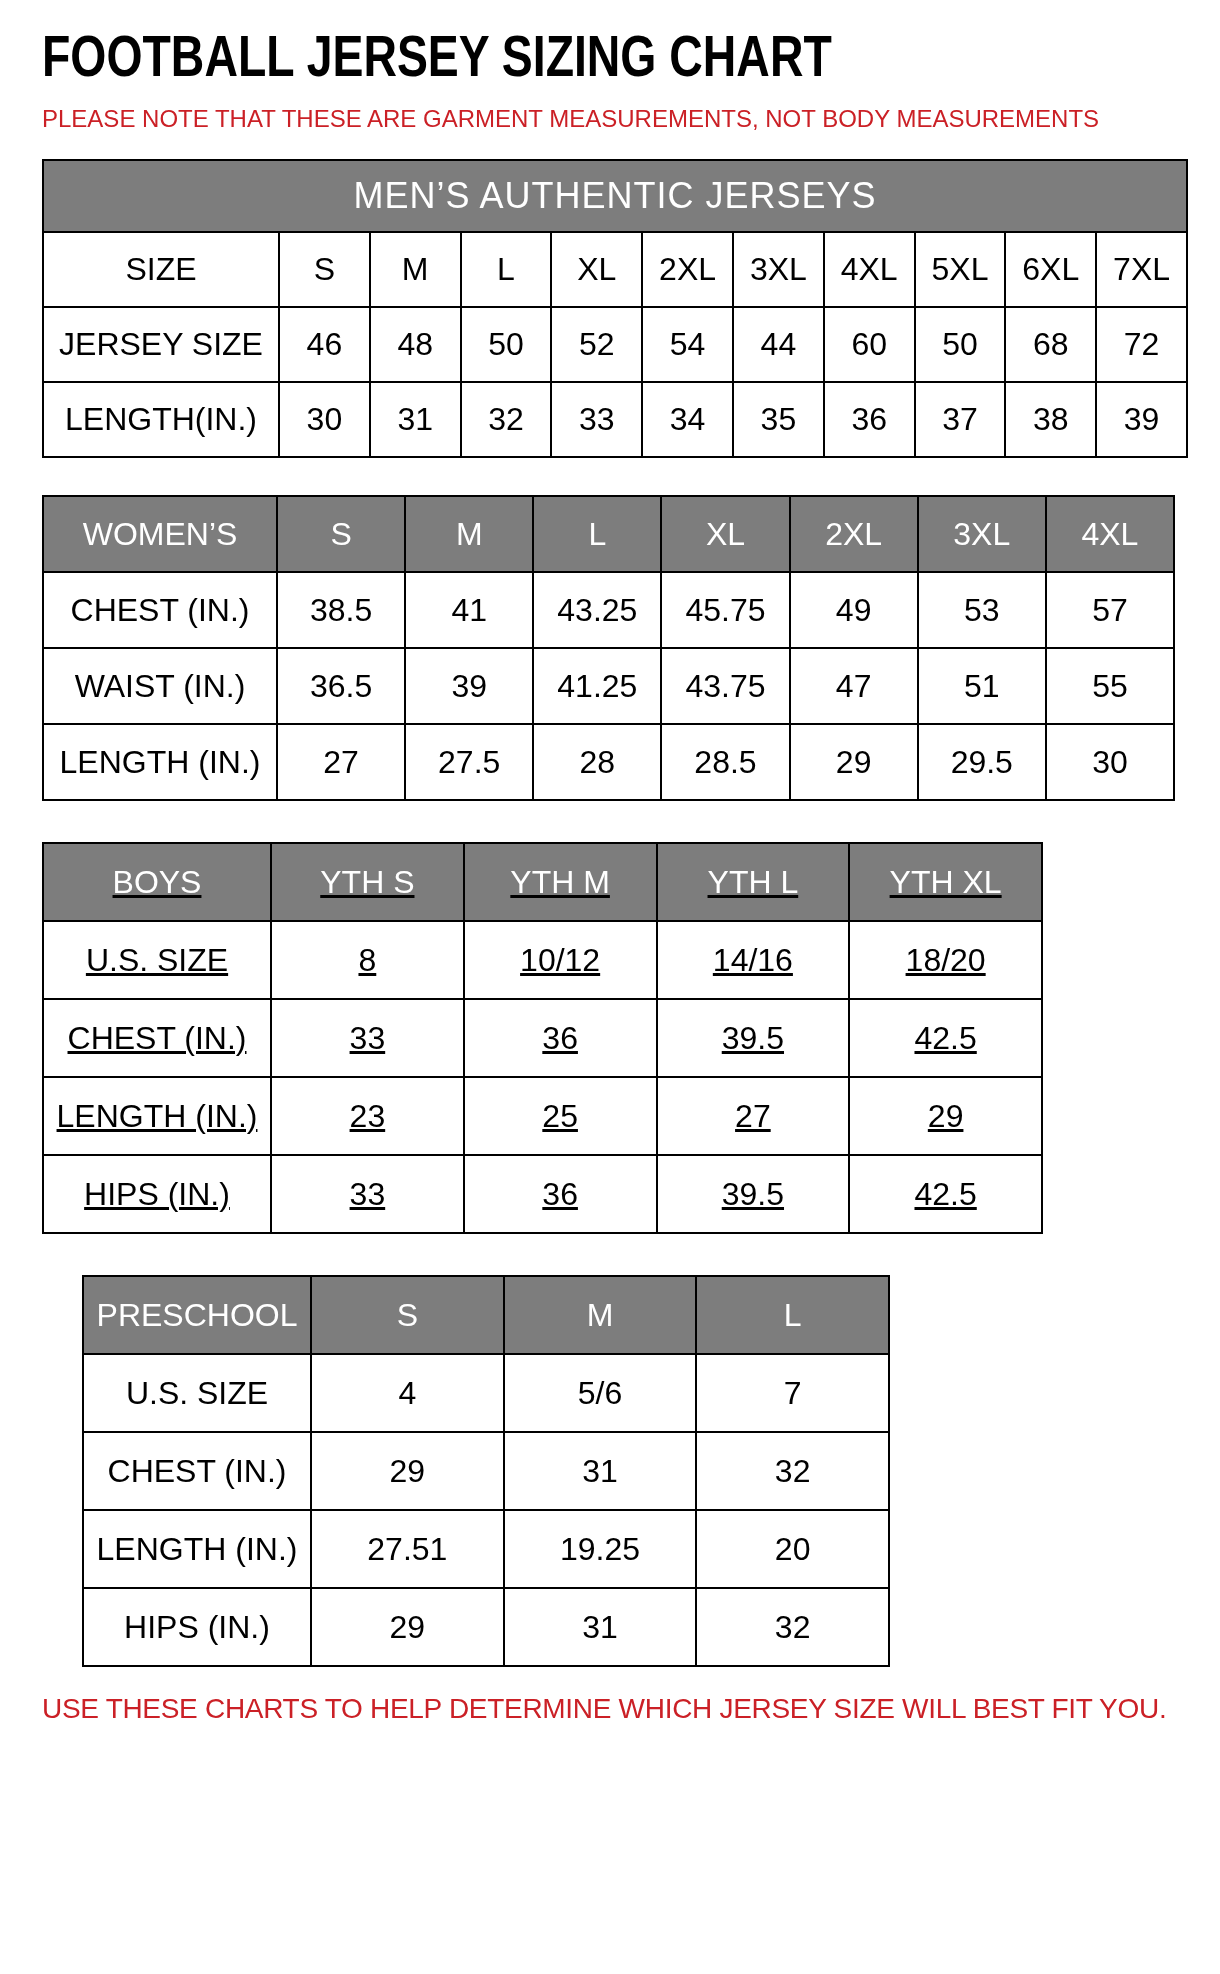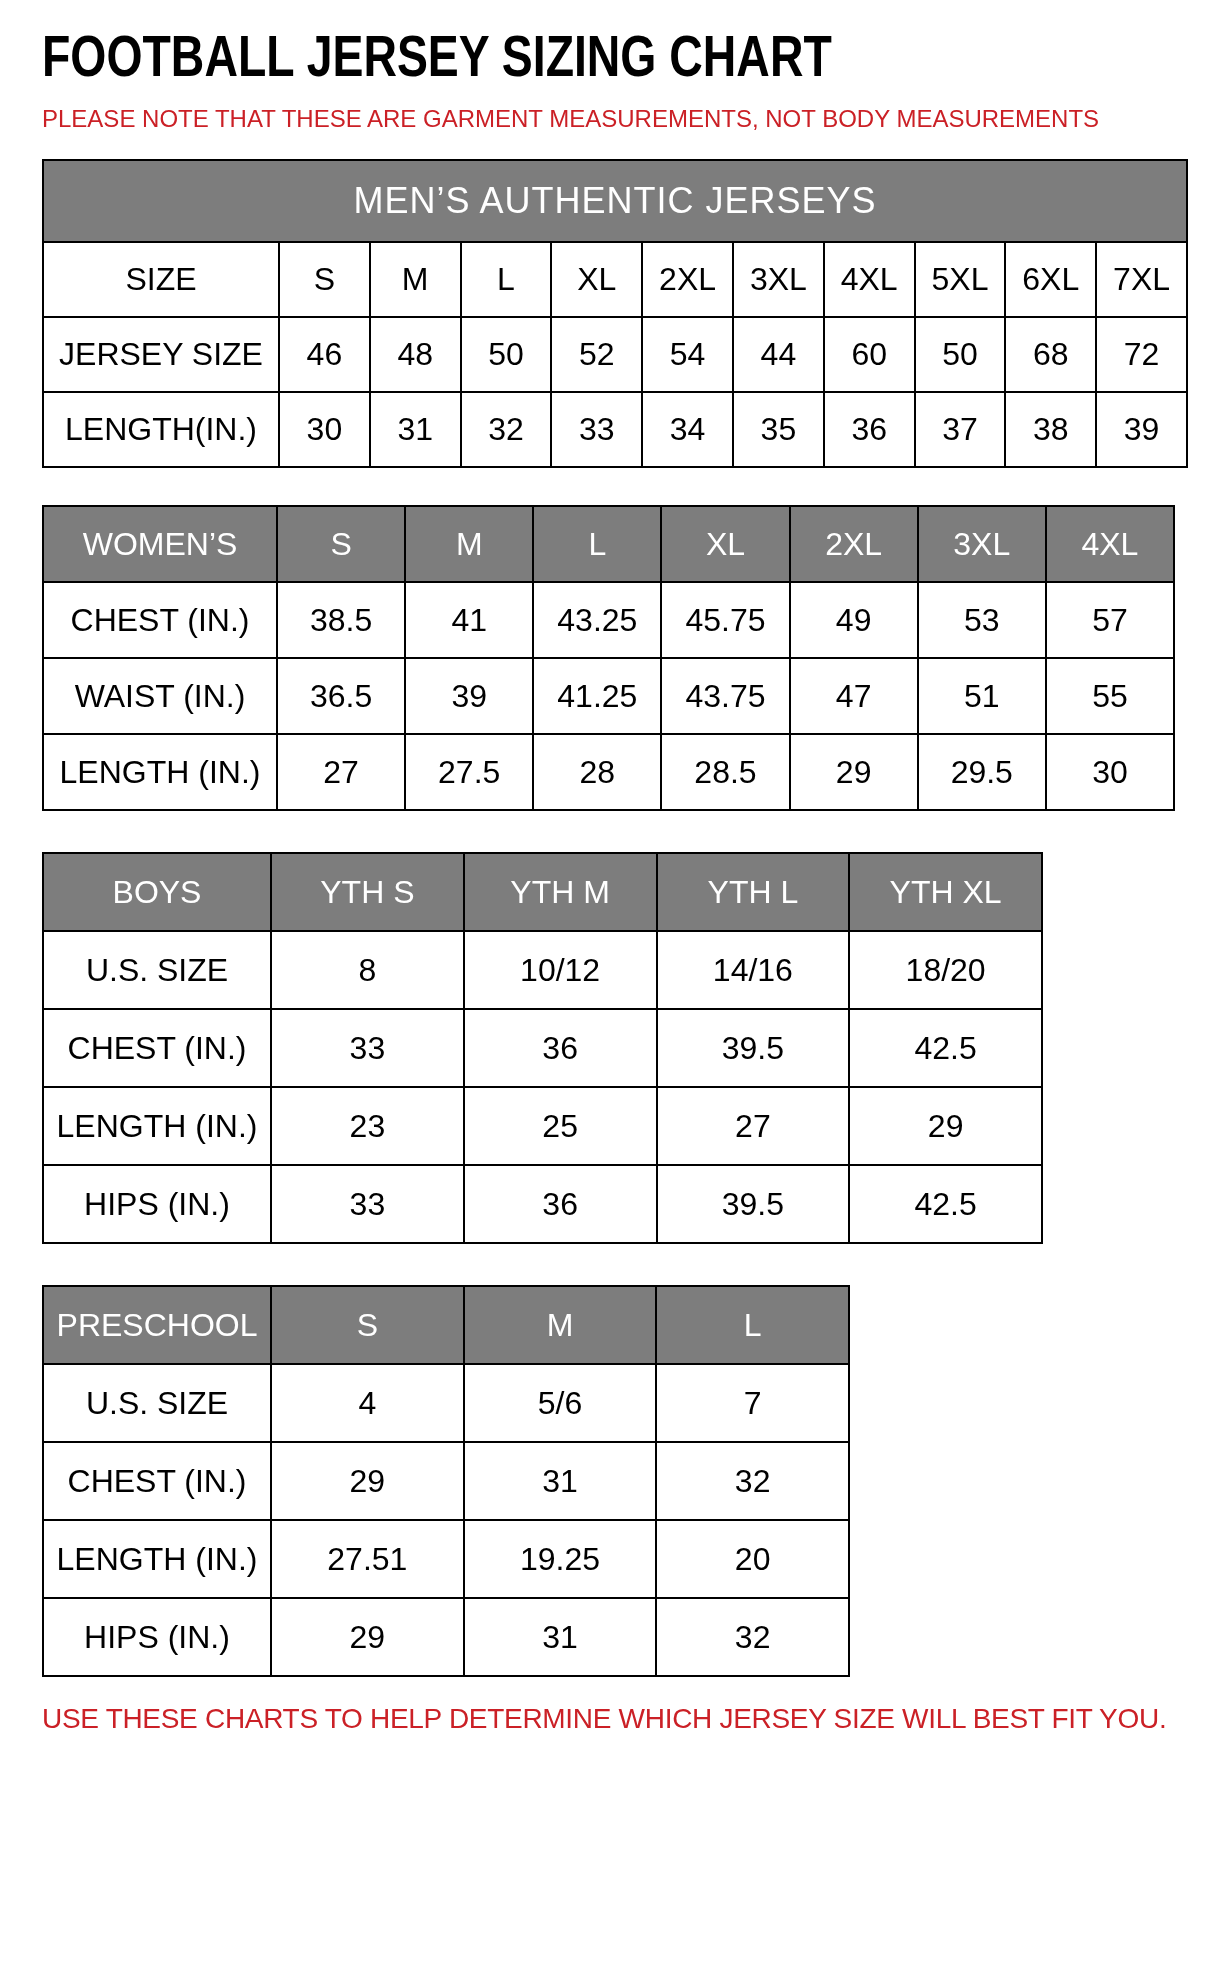--- a/index.html
+++ b/index.html
@@ -50,36 +50,36 @@
     font-weight: 400;
     font-size: 32px;
     padding: 4px 6px;
     overflow: hidden;
   }
   .sizing-table tr.banner-row th {
     background: var(--header-bg);
     color: #ffffff;
     font-size: 36px;
     letter-spacing: 1px;
-    height: 82px;
+    height: 72px;
   }
   .sizing-table tr.head-row th {
     background: var(--header-bg);
     color: #ffffff;
   }
   .tbl-mens { width: 1146px; margin-top: 26px; }
   .tbl-mens .label-col { width: 236px; }
   .tbl-mens tr th, .tbl-mens tr td { height: 75px; }
   .tbl-womens { width: 1133px; margin-top: 37px; }
   .tbl-womens .label-col { width: 234px; }
   .tbl-womens tr th, .tbl-womens tr td { height: 76px; }
-  .tbl-boys { width: 1001px; margin-top: 41px; }
+  .tbl-boys { width: 1001px; margin-top: 41px; text-decoration: underline; }
   .tbl-boys .label-col { width: 228px; }
   .tbl-boys tr th, .tbl-boys tr td { height: 78px; }
-  .tbl-preschool { width: 808px; margin-top: 41px; }
+  .tbl-preschool { width: 808px; margin-top: 41px; margin-left: 40px; }
   .tbl-preschool .label-col { width: 228px; }
   .tbl-preschool tr th, .tbl-preschool tr td { height: 78px; }
   .footer-note {
     margin: 26px 0 0 0;
     color: var(--red);
     font-size: 28px;
     letter-spacing: -0.3px;
     white-space: nowrap;
     font-weight: 400;
   }

